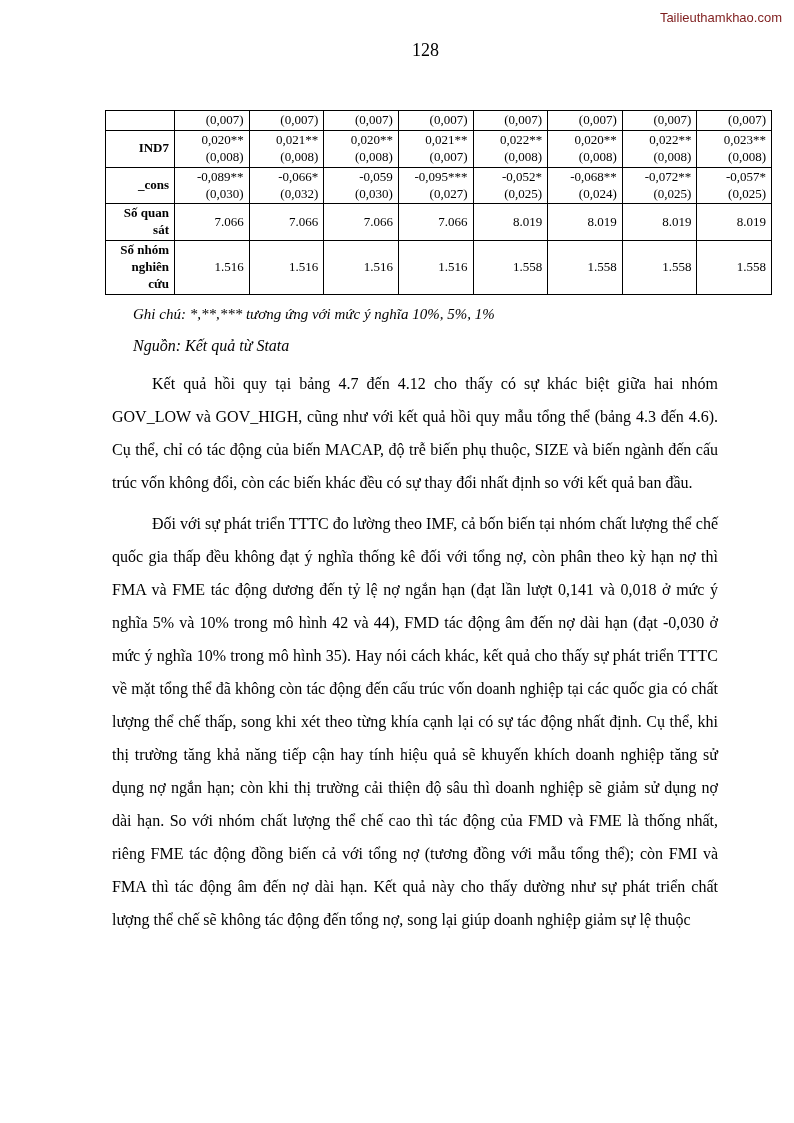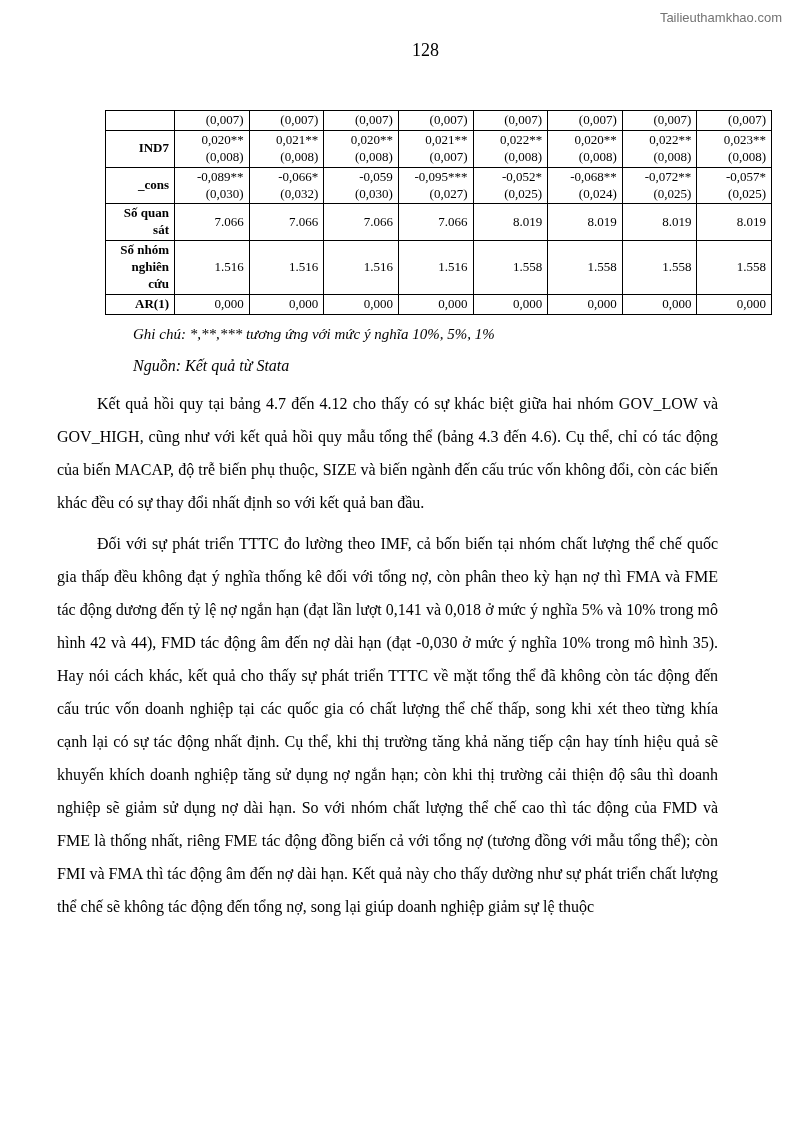--- a/index.html
+++ b/index.html
@@ -4,21 +4,21 @@
 <style>
   html,body{margin:0;padding:0;background:#e9e9e9;}
   .page{
     width:794px;height:1123px;margin:0 auto;background:#ffffff;
     position:relative;box-sizing:border-box;padding-top:110px;
     font-family:"Liberation Serif", serif;color:#000;overflow:hidden;
   }
   .watermark{
     position:absolute;top:10px;right:12px;
     font-family:"Liberation Sans", sans-serif;
-    font-size:13px;color:#737373;margin-left:20px;
+    font-size:13px;color:#7f1d1d;margin-left:20px;
   }
   .page-number{
     position:absolute;top:40px;left:133px;width:585px;
     text-align:center;font-size:18px;
   }
   table.results{
     border-collapse:collapse;table-layout:fixed;
     width:667px;margin-left:105px;
   }
   table.results td{
@@ -33,21 +33,21 @@
   }
   .note-left{
     margin:6px 76px 0 133px;
     font-style:italic;font-size:15px;line-height:26px;
   }
   .note-right{
     margin:6px 76px 0 133px;text-align:left;
     font-style:italic;font-size:16px;line-height:26px;
   }
   .para{
-    margin:8px 76px 0 57px;
+    margin:8px 76px 0 112px;
     font-size:16px;line-height:33px;
     text-align:justify;text-indent:40px;
   }
 </style>
 </head>
 <body>
 
 <div class="page">
 
   <div class="watermark">Tailieuthamkhao.com</div>
@@ -104,31 +104,20 @@
           <td class="label">Số nhóm nghiên cứu</td>
           <td>1.516</td>
           <td>1.516</td>
           <td>1.516</td>
           <td>1.516</td>
           <td>1.558</td>
           <td>1.558</td>
           <td>1.558</td>
           <td>1.558</td>
         </tr>
-        <tr>
-          <td class="label">AR(1)</td>
-          <td>0,000</td>
-          <td>0,000</td>
-          <td>0,000</td>
-          <td>0,000</td>
-          <td>0,000</td>
-          <td>0,000</td>
-          <td>0,000</td>
-          <td>0,000</td>
-        </tr>
       </tbody>
   </table>
 
   <div class="note-left">Ghi chú: *,**,*** tương ứng với mức ý nghĩa 10%, 5%, 1%</div>
   <div class="note-right">Nguồn: Kết quả từ Stata</div>
 
   <p class="para">Kết quả hồi quy tại bảng 4.7 đến 4.12 cho thấy có sự khác biệt giữa hai nhóm GOV_LOW và GOV_HIGH, cũng như với kết quả hồi quy mẫu tổng thể (bảng 4.3 đến 4.6). Cụ thể, chỉ có tác động của biến MACAP, độ trễ biến phụ thuộc, SIZE và biến ngành đến cấu trúc vốn không đổi, còn các biến khác đều có sự thay đổi nhất định so với kết quả ban đầu.</p>
   <p class="para">Đối với sự phát triển TTTC đo lường theo IMF, cả bốn biến tại nhóm chất lượng thể chế quốc gia thấp đều không đạt ý nghĩa thống kê đối với tổng nợ, còn phân theo kỳ hạn nợ thì FMA và FME tác động dương đến tỷ lệ nợ ngắn hạn (đạt lần lượt 0,141 và 0,018 ở mức ý nghĩa 5% và 10% trong mô hình 42 và 44), FMD tác động âm đến nợ dài hạn (đạt -0,030 ở mức ý nghĩa 10% trong mô hình 35). Hay nói cách khác, kết quả cho thấy sự phát triển TTTC về mặt tổng thể đã không còn tác động đến cấu trúc vốn doanh nghiệp tại các quốc gia có chất lượng thể chế thấp, song khi xét theo từng khía cạnh lại có sự tác động nhất định. Cụ thể, khi thị trường tăng khả năng tiếp cận hay tính hiệu quả sẽ khuyến khích doanh nghiệp tăng sử dụng nợ ngắn hạn; còn khi thị trường cải thiện độ sâu thì doanh nghiệp sẽ giảm sử dụng nợ dài hạn. So với nhóm chất lượng thể chế cao thì tác động của FMD và FME là thống nhất, riêng FME tác động đồng biến cả với tổng nợ (tương đồng với mẫu tổng thể); còn FMI và FMA thì tác động âm đến nợ dài hạn. Kết quả này cho thấy dường như sự phát triển chất lượng thể chế sẽ không tác động đến tổng nợ, song lại giúp doanh nghiệp giảm sự lệ thuộc</p>
 
 </div>

